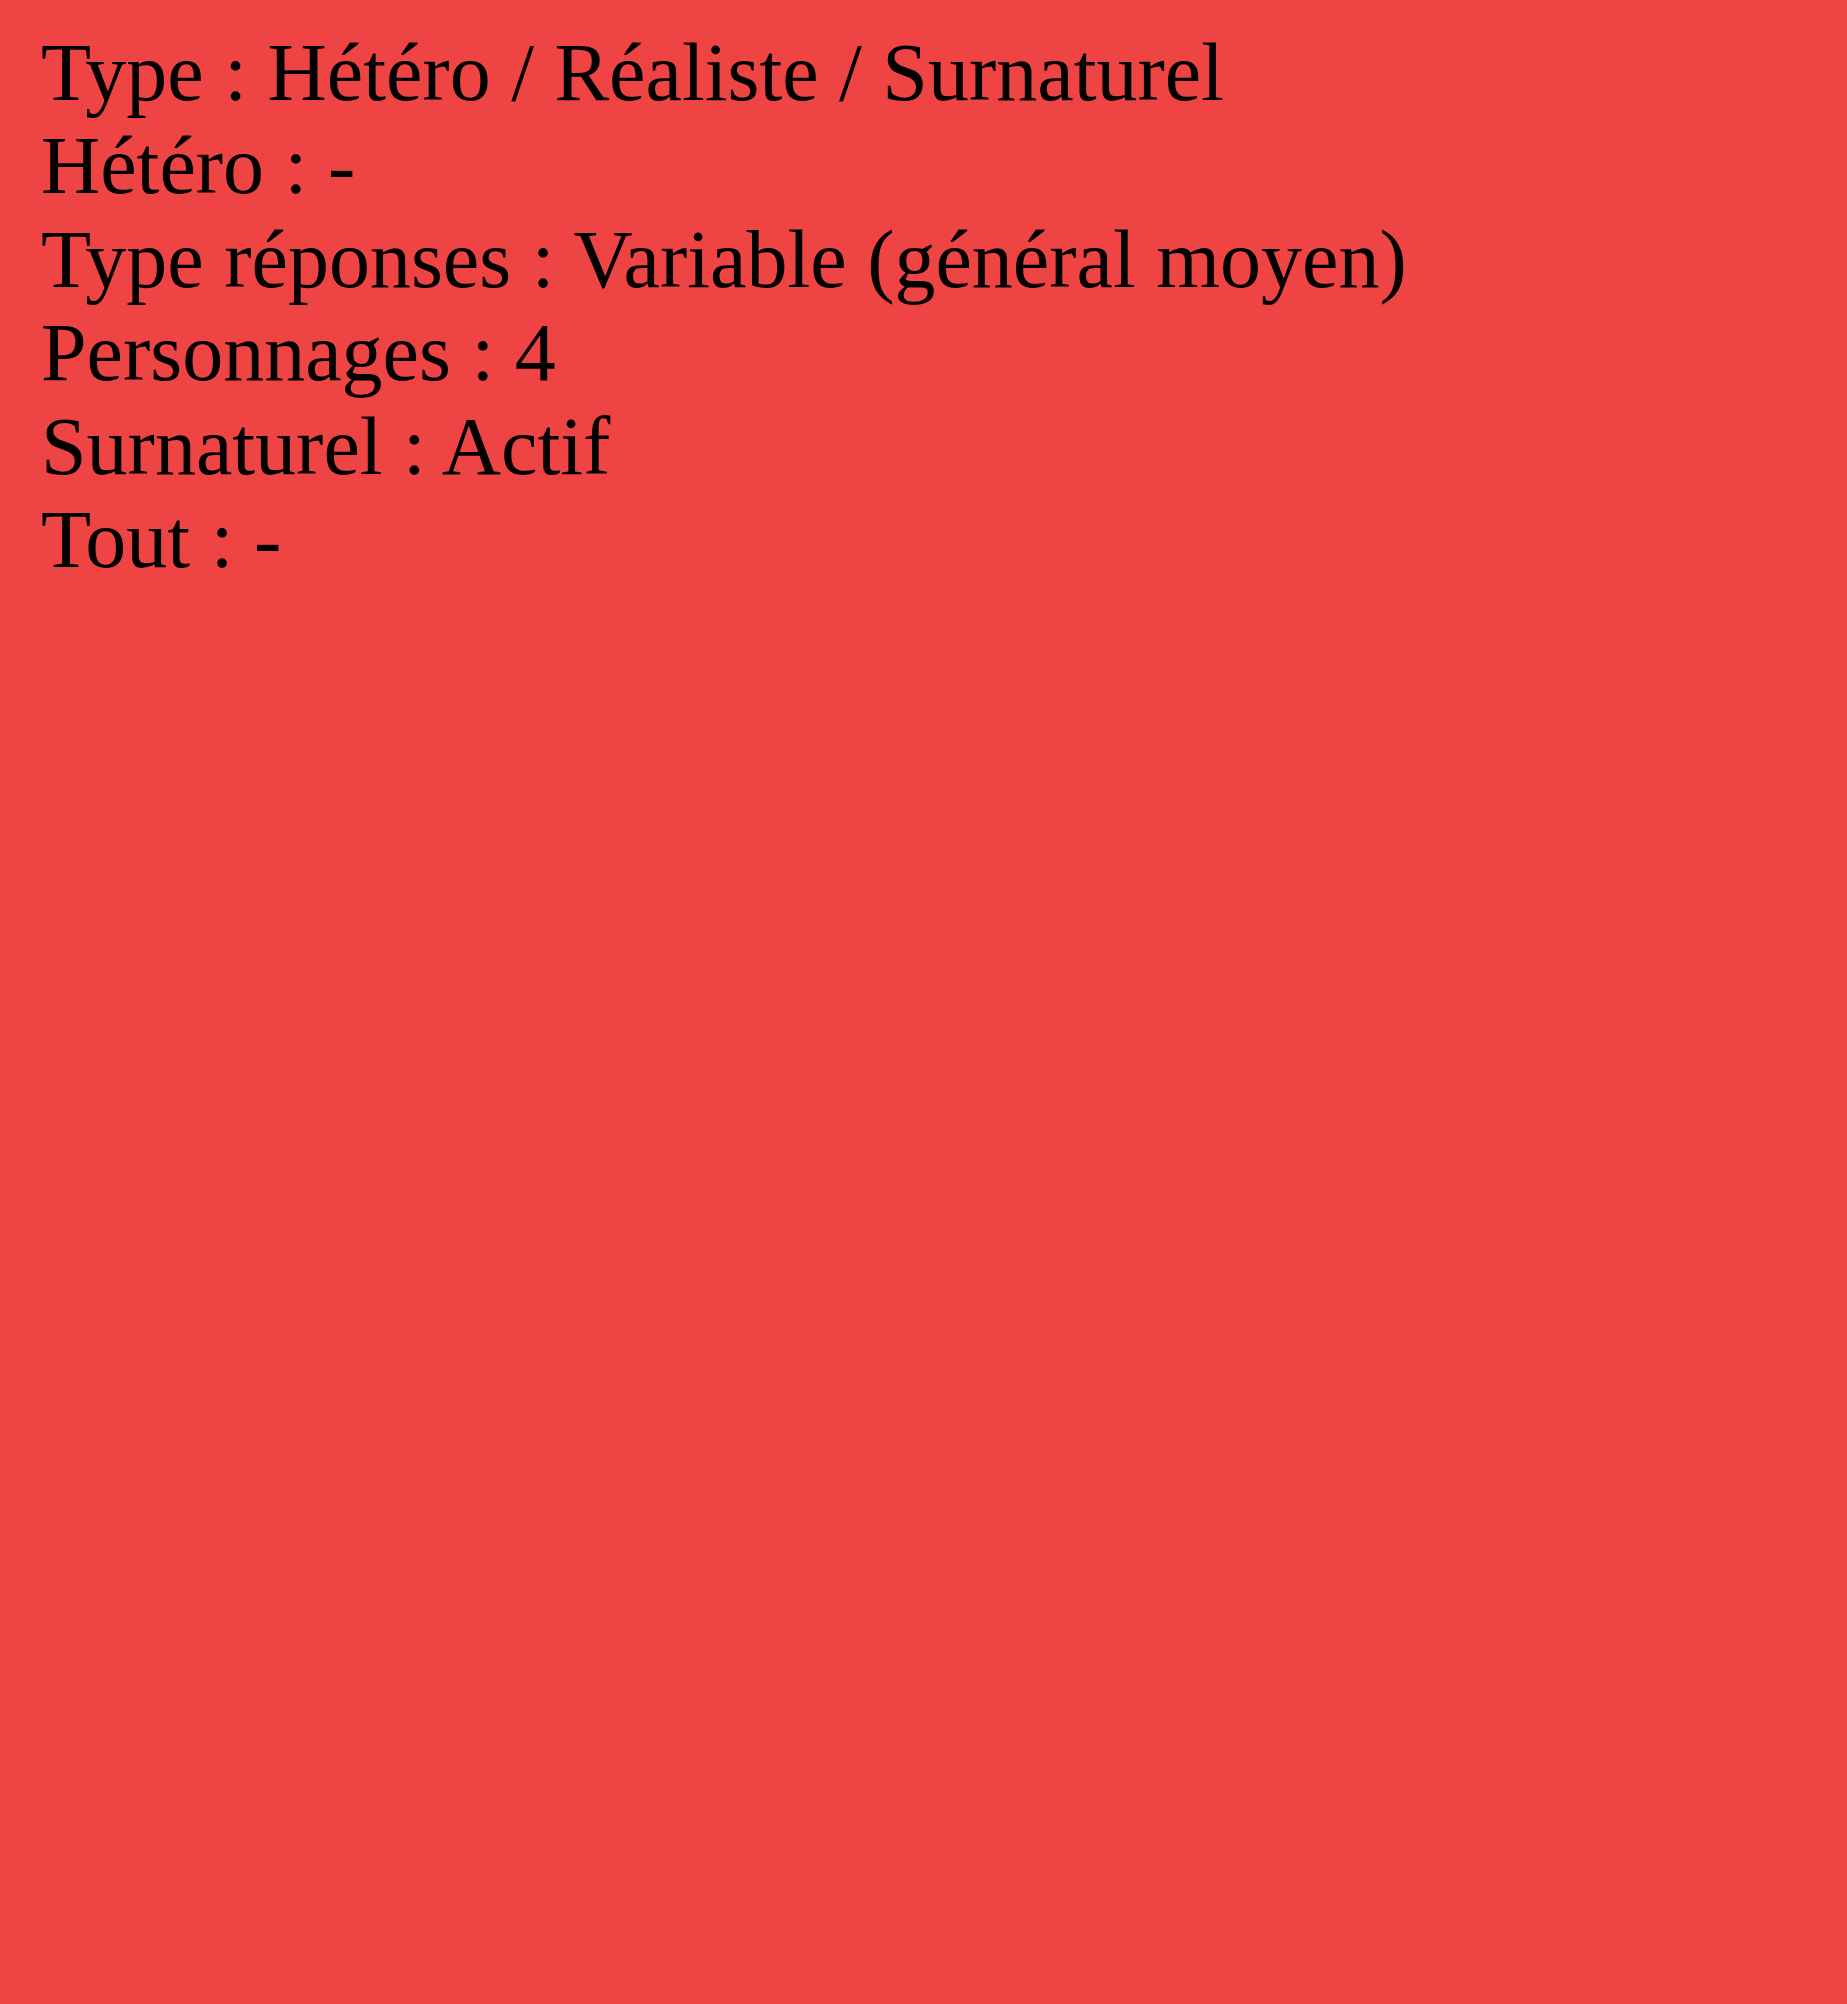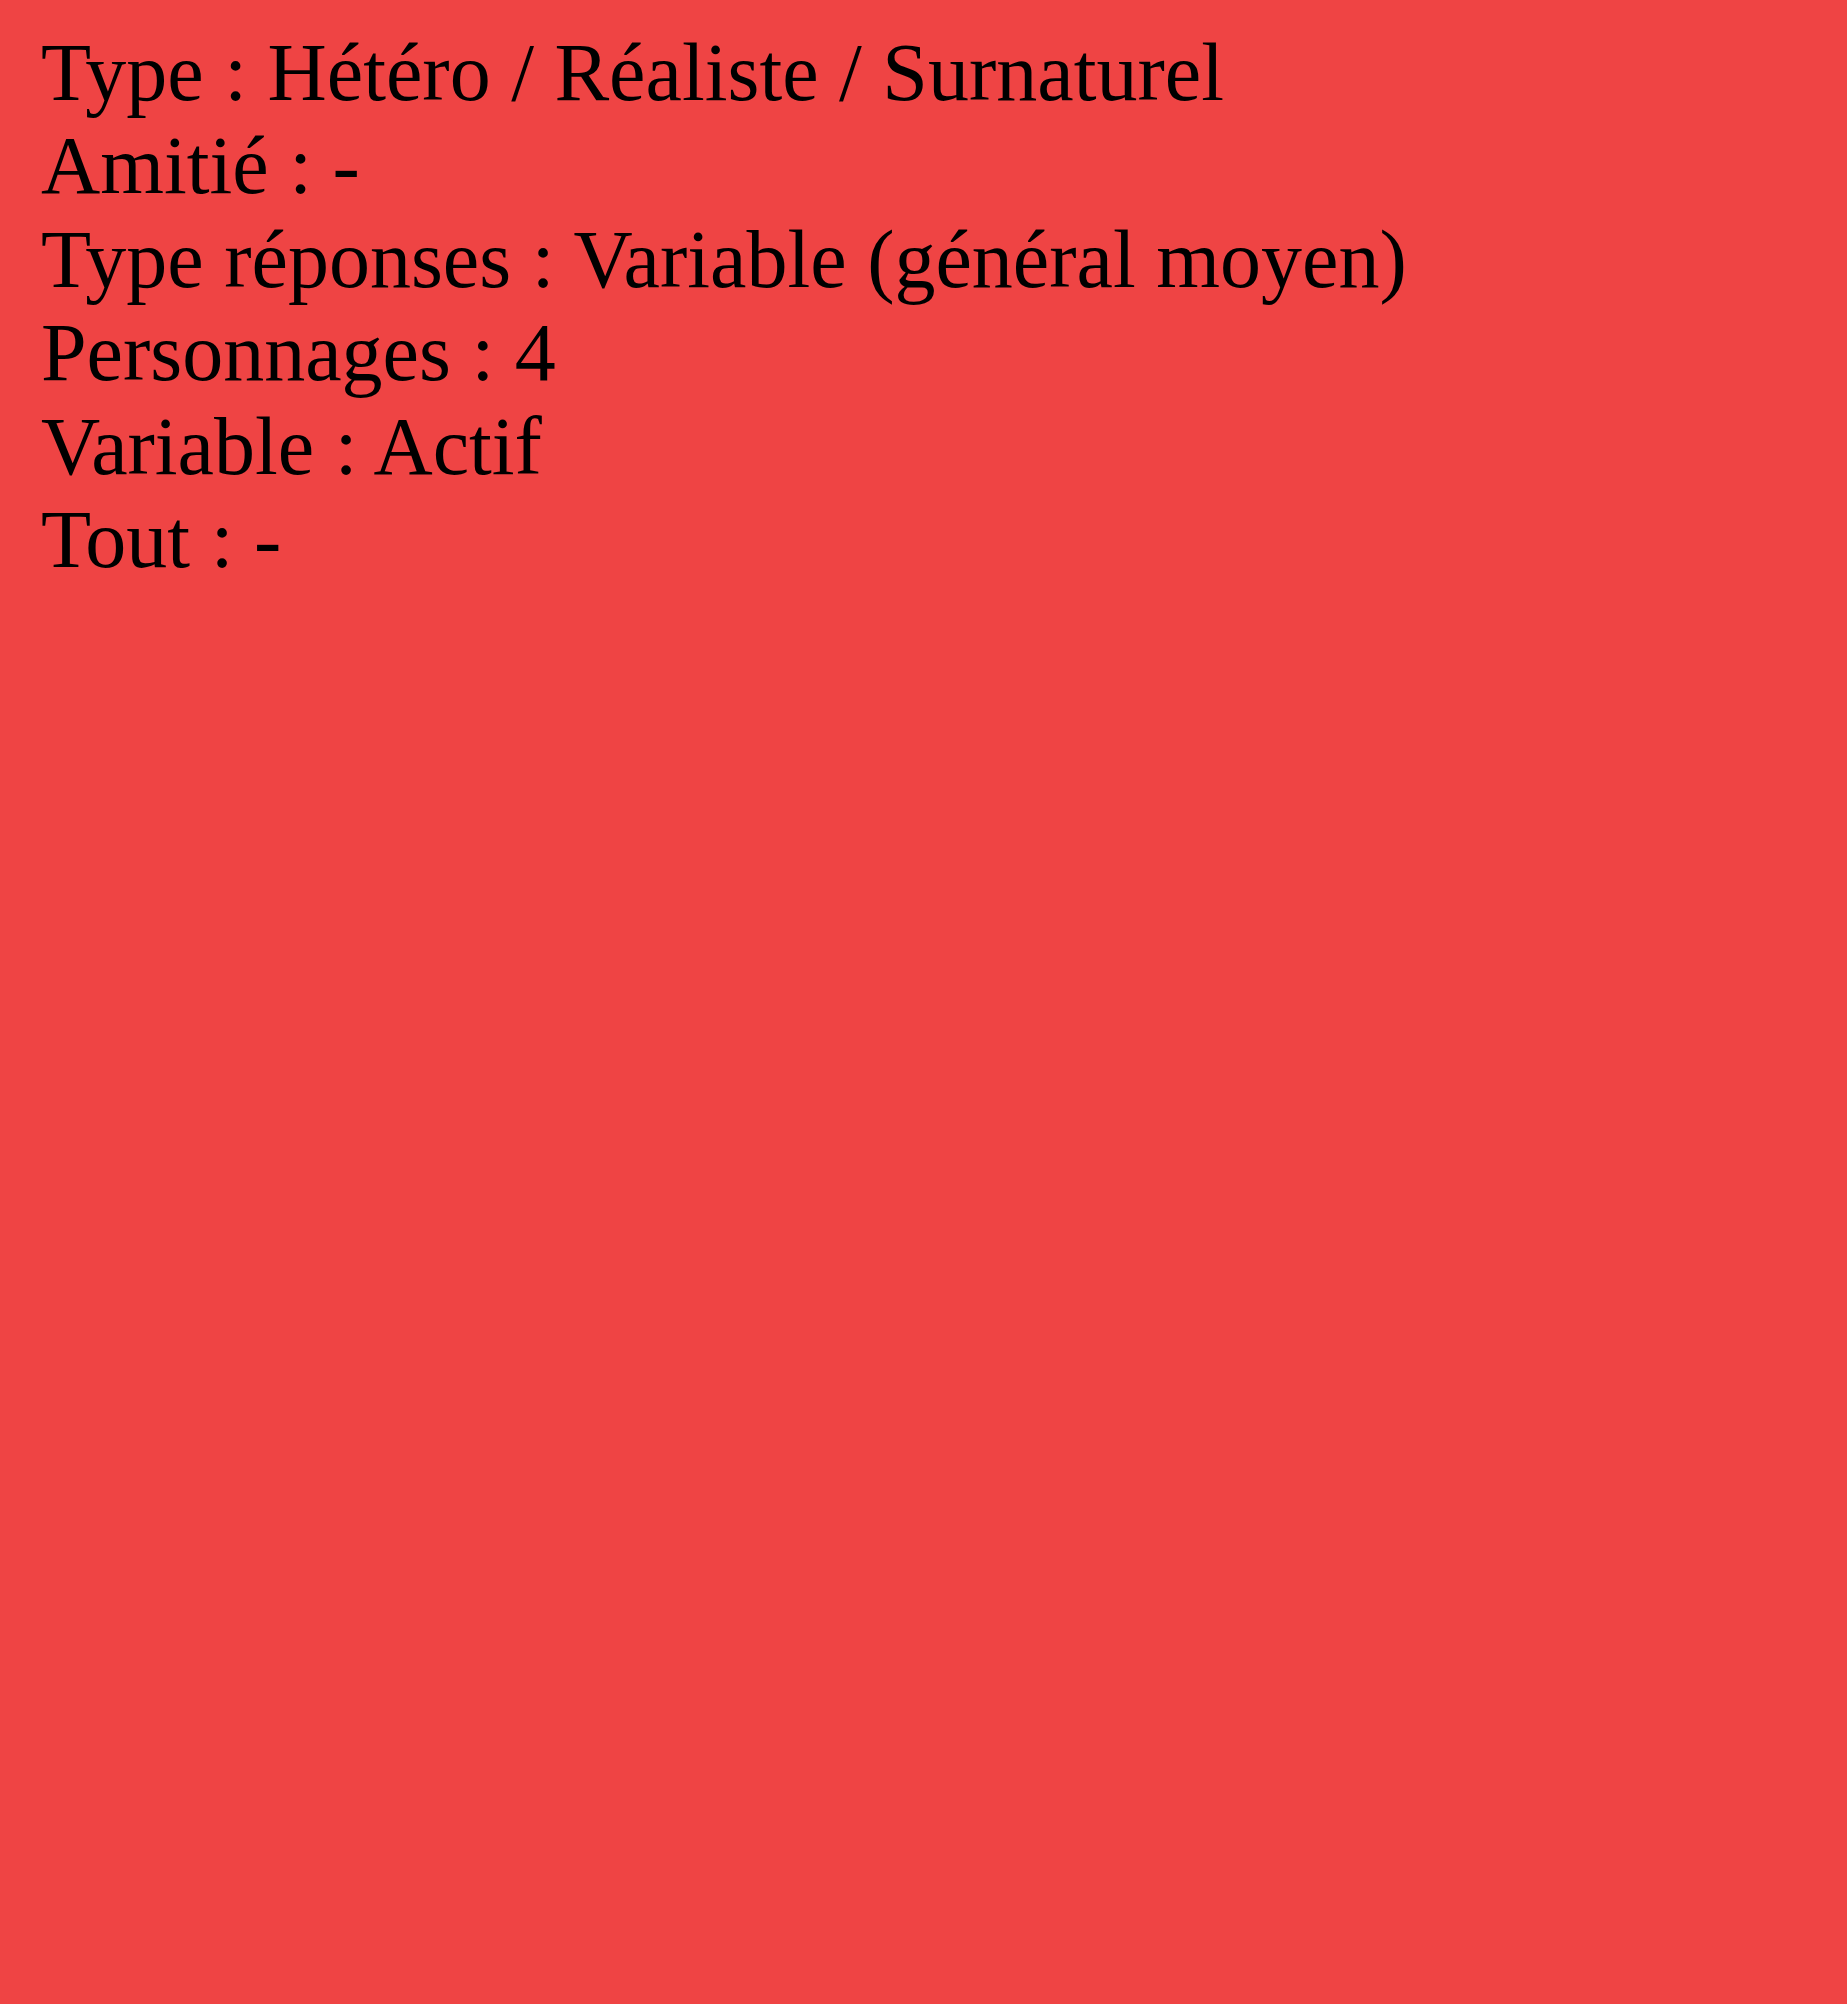--- a/index.html
+++ b/index.html
@@ -35,20 +35,20 @@
     word-break: normal;
     max-width: 1767px;
   }
 </style>
 </head>
 <body>
 
 <div class="sheet">
   <ul class="info-list">
     <li class="info-line">Type : Hétéro / Réaliste / Surnaturel</li>
-    <li class="info-line">Amitié : -</li>
+    <li class="info-line">Hétéro : -</li>
     <li class="info-line">Type réponses : Variable (général moyen)</li>
     <li class="info-line">Personnages : 4</li>
-    <li class="info-line">Variable : Actif</li>
+    <li class="info-line">Surnaturel : Actif</li>
     <li class="info-line">Tout : -</li>
   </ul>
 </div>
 
 
 </body></html>

